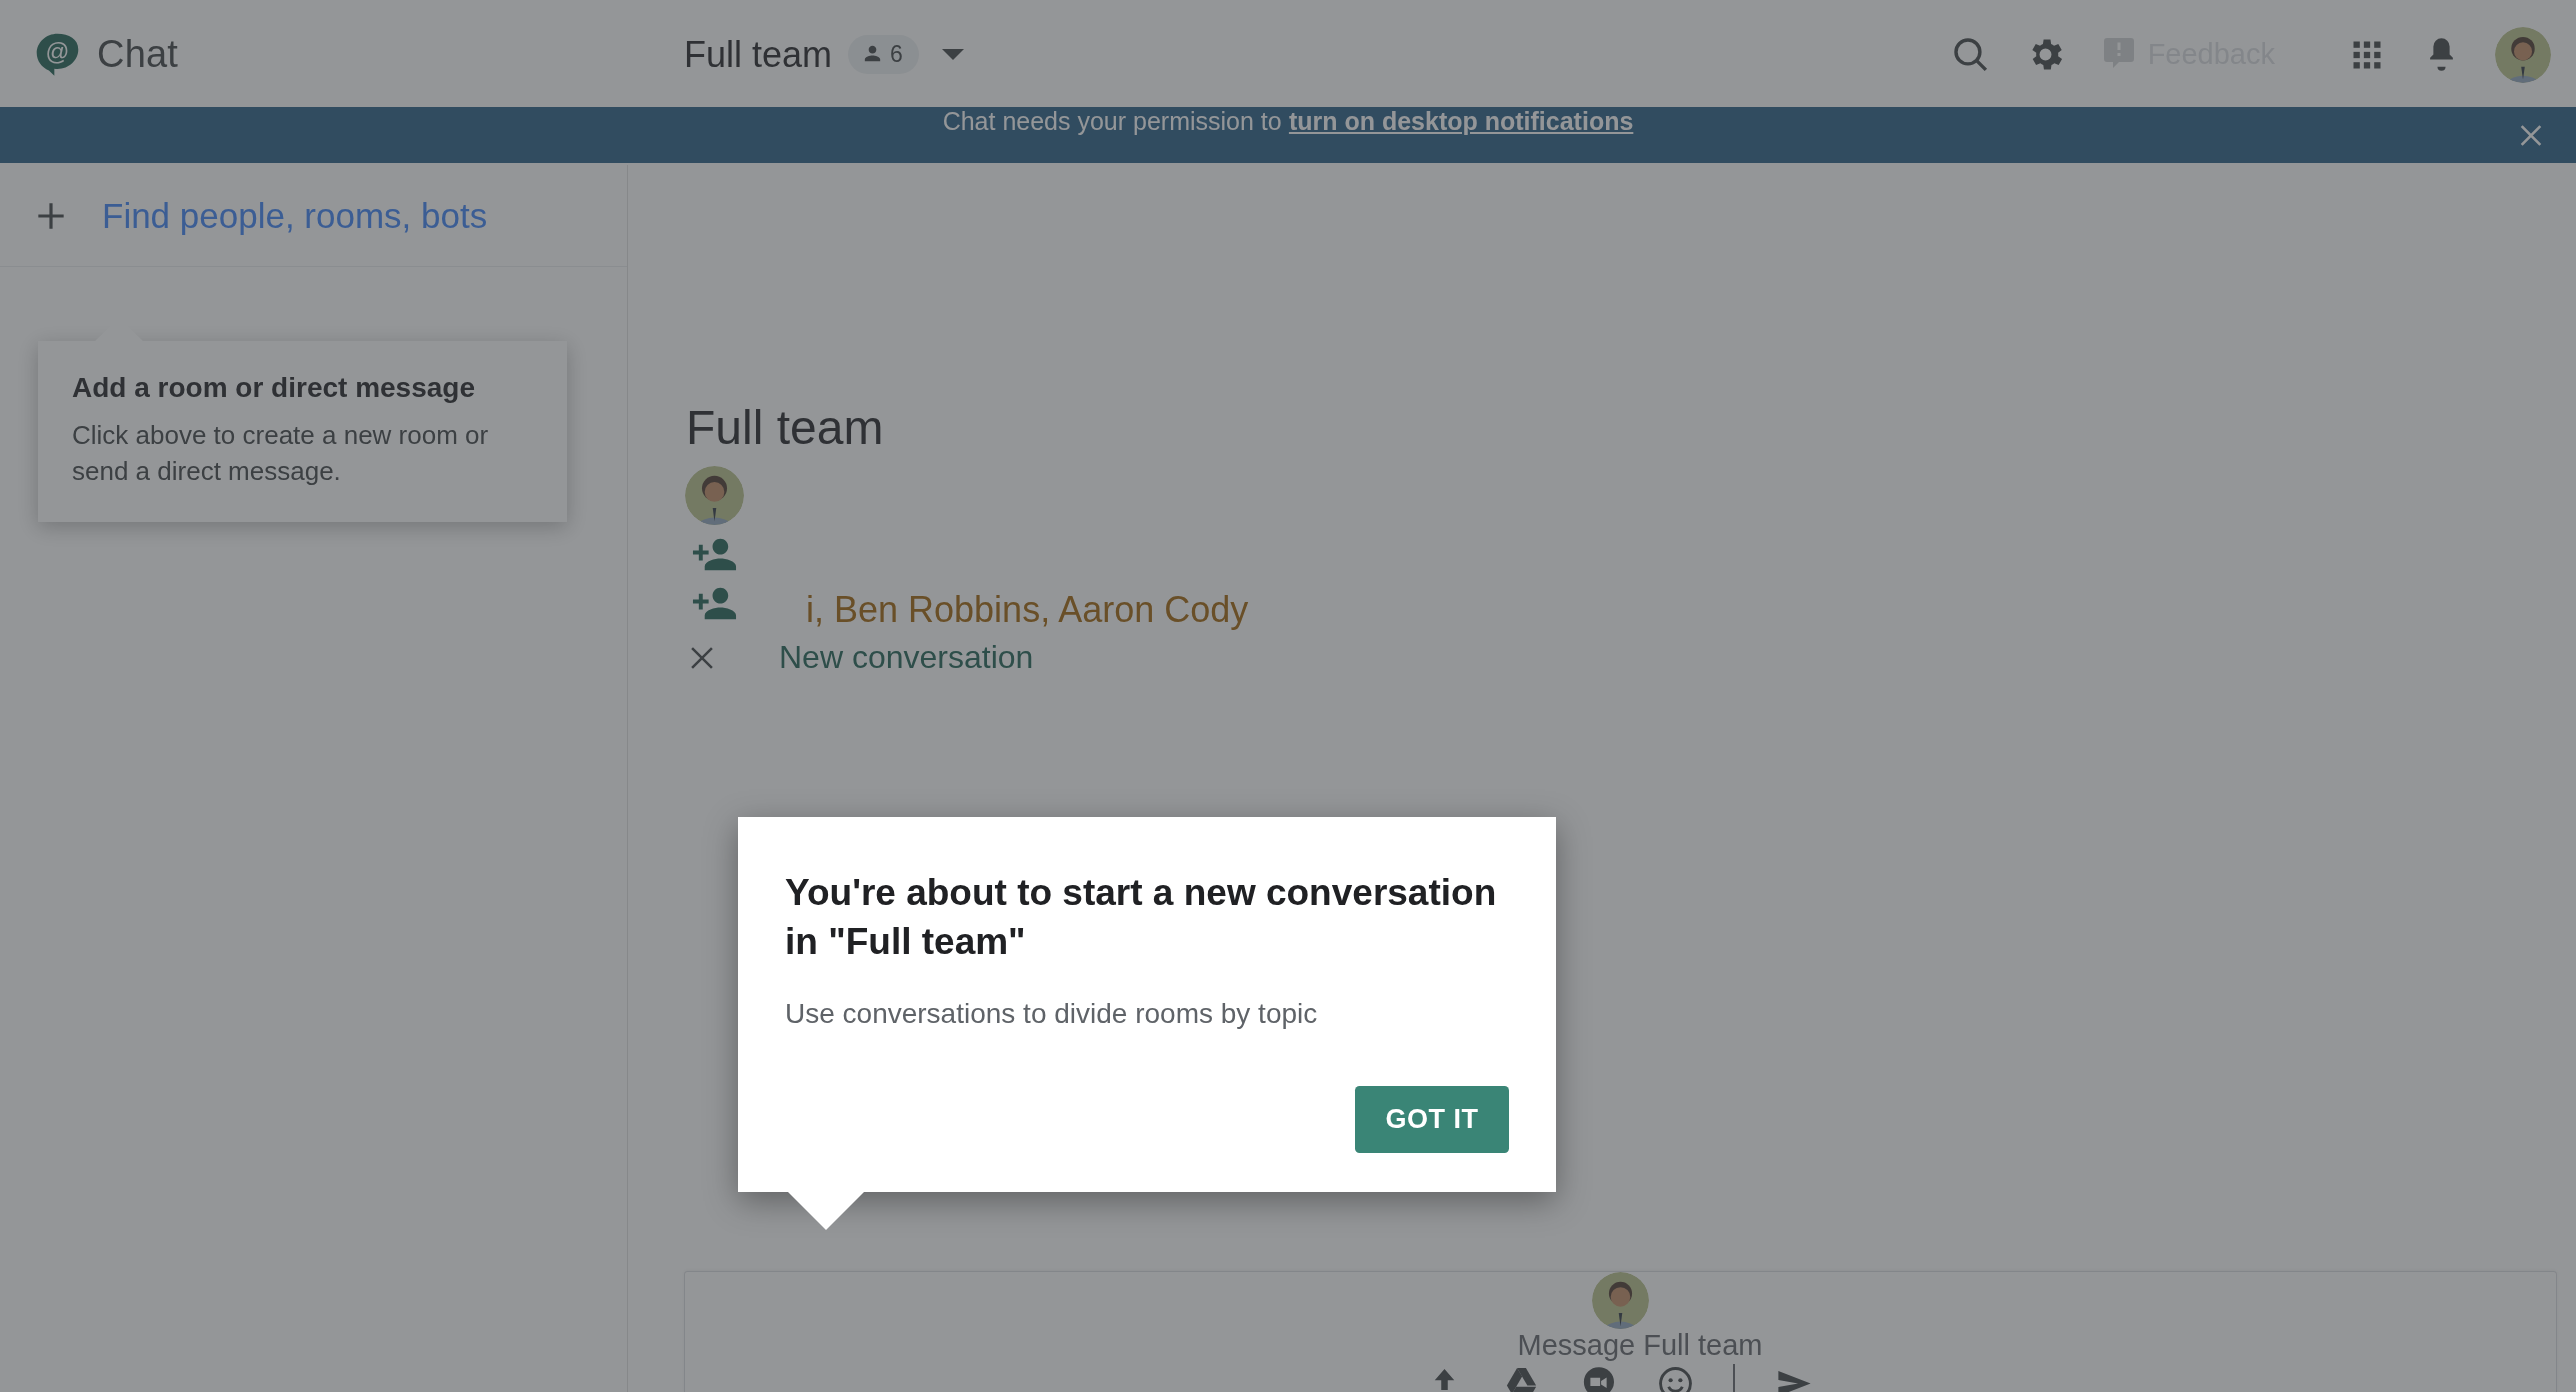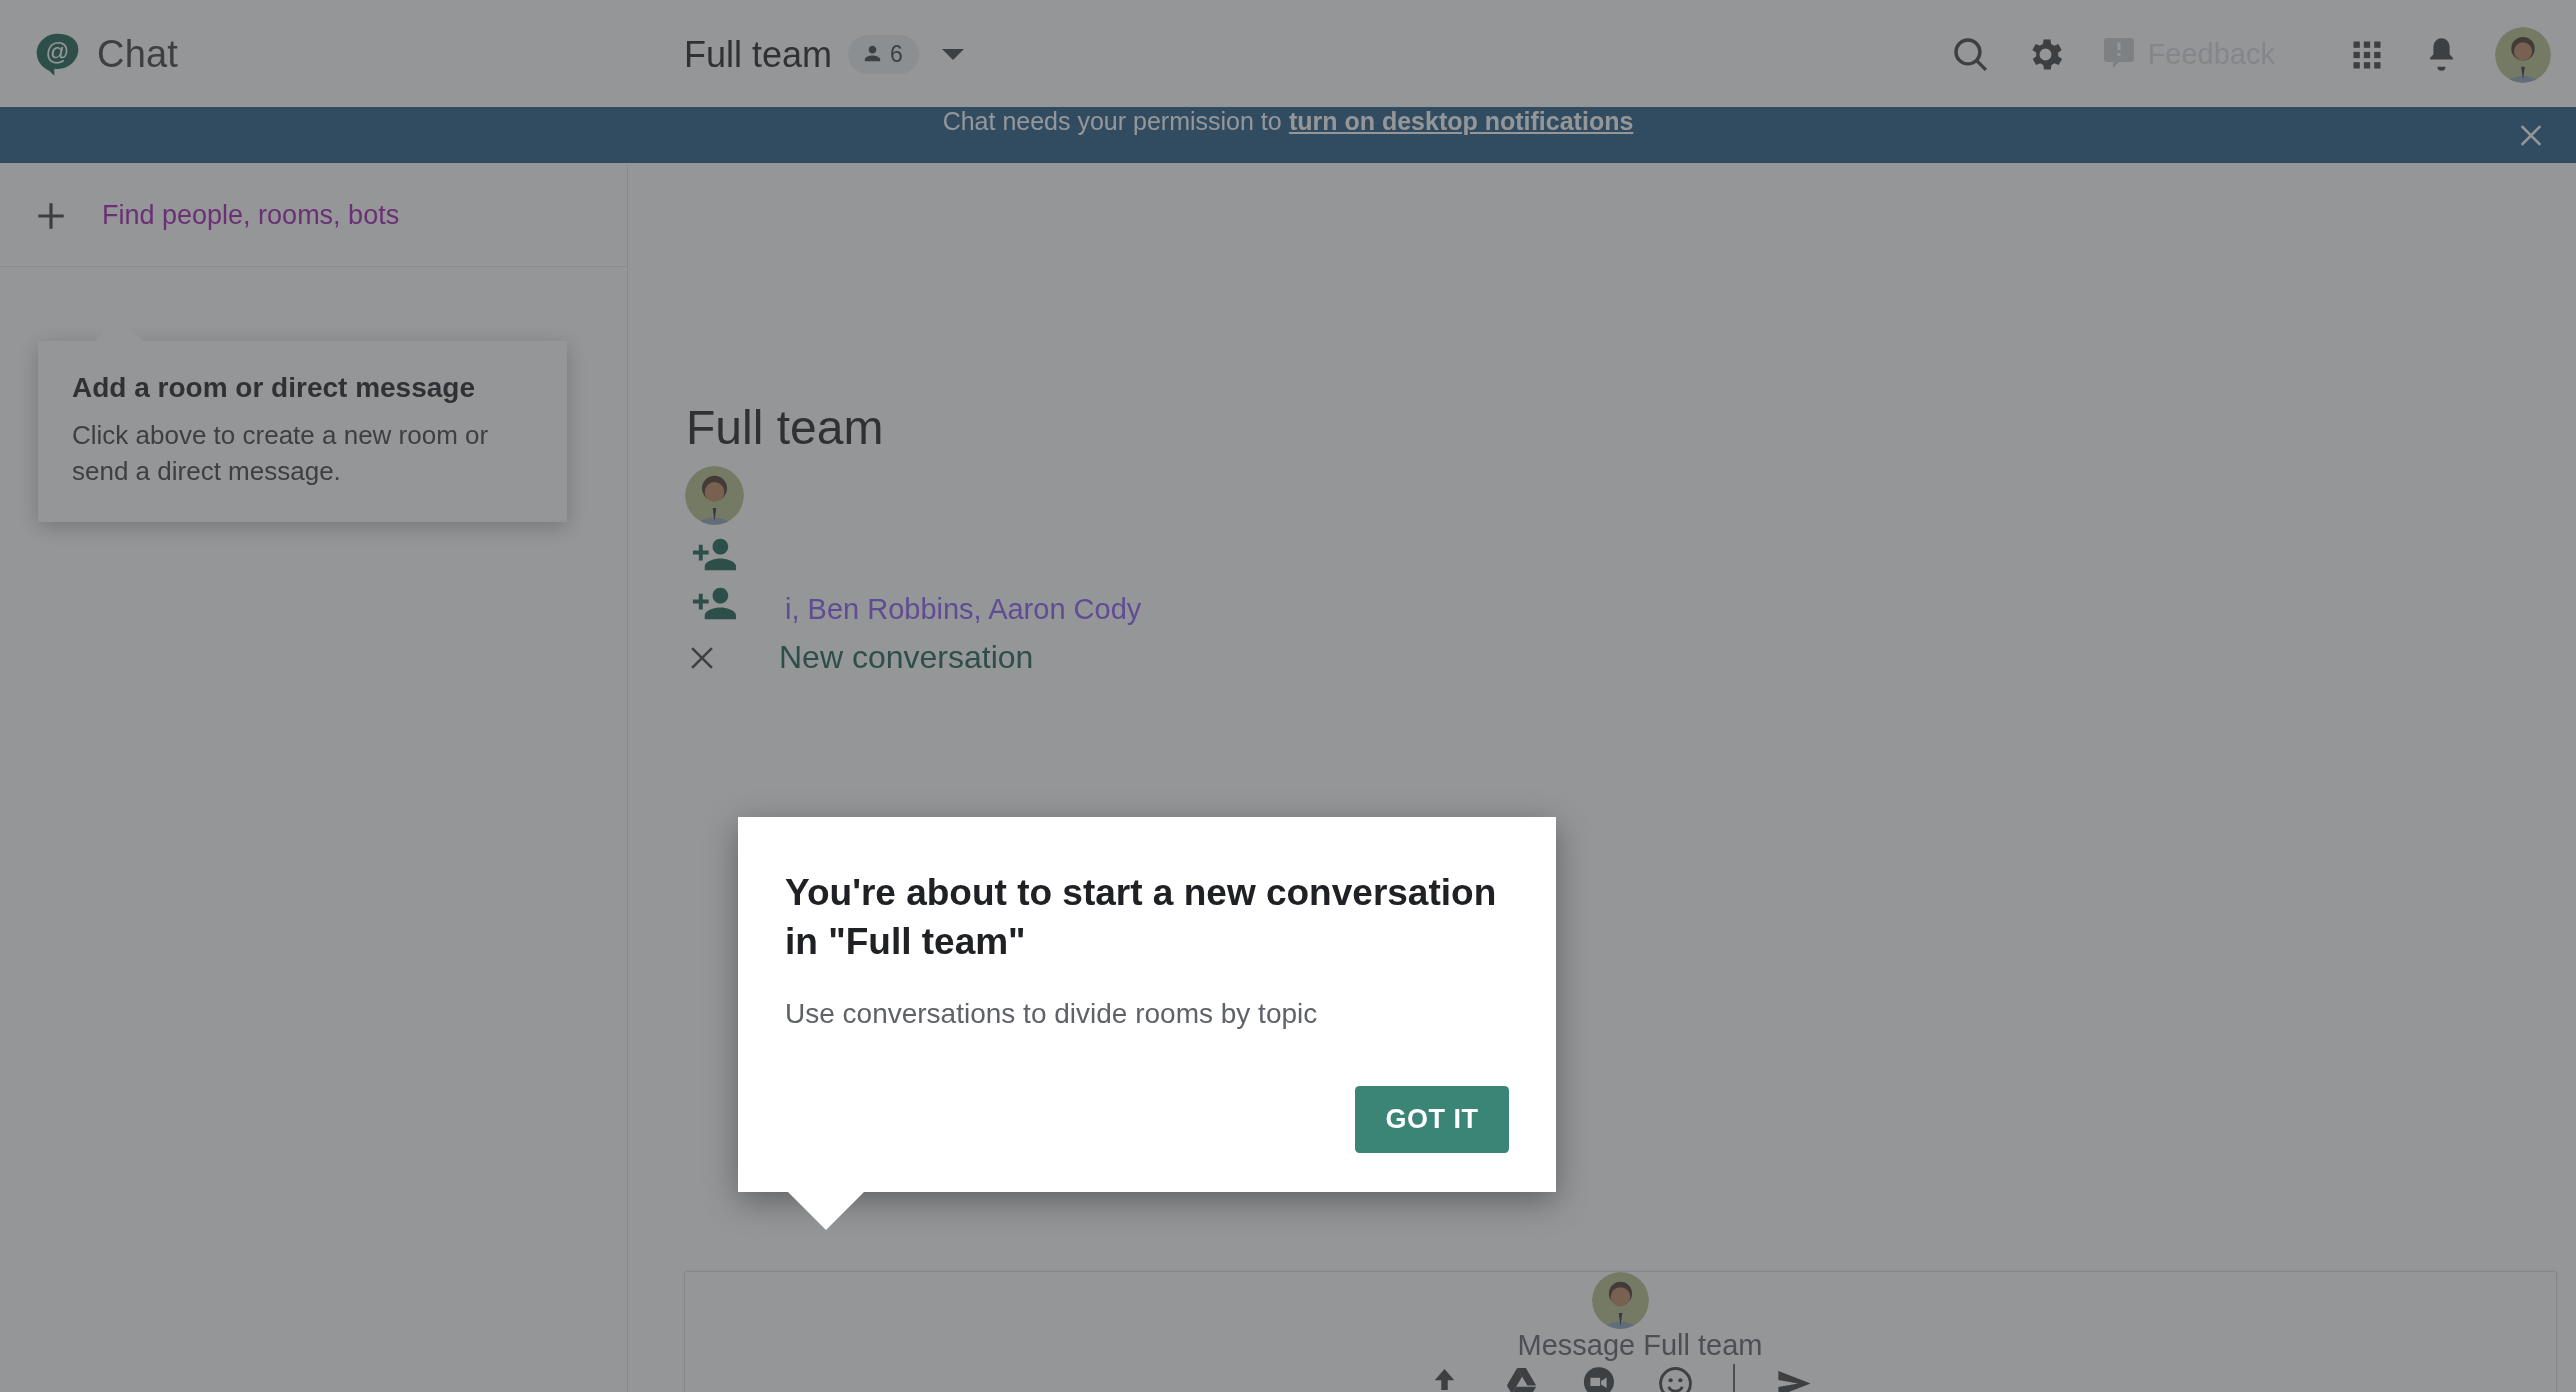--- a/index.html
+++ b/index.html
@@ -172,22 +172,22 @@
     align-items: center;
     border-bottom: 0.9px solid #e8eaed;
   }
   .plus-icon {
     width: 102px;
     display: flex;
     align-items: center;
     justify-content: center;
   }
   .find-label {
-    font-size: 27px;
-    color: #a21caf;
+    font-size: 35px;
+    color: #3b82f6;
   }
 
   
   .coach {
     position: absolute;
     left: 38px;
     top: 176px;
     width: 529px;
     background: #ffffff;
     box-shadow: 0 5.4px 20px rgba(0,0,0,0.28);
@@ -242,23 +242,23 @@
     border-radius: 50%;
     overflow: hidden;
     flex: none;
   }
   .join-icon {
     width: 59px;
     display: flex;
     justify-content: center;
   }
   .join-text {
-    font-size: 29px;
-    color: #8b5cf6;
-    margin-left: 41px;
+    font-size: 36px;
+    color: #a16207;
+    margin-left: 62px;
     line-height: 59px;
     white-space: nowrap;
   }
 
   .newconv-row {
     position: absolute;
     left: 56px;
     top: 474px;
     display: flex;
     align-items: center;

